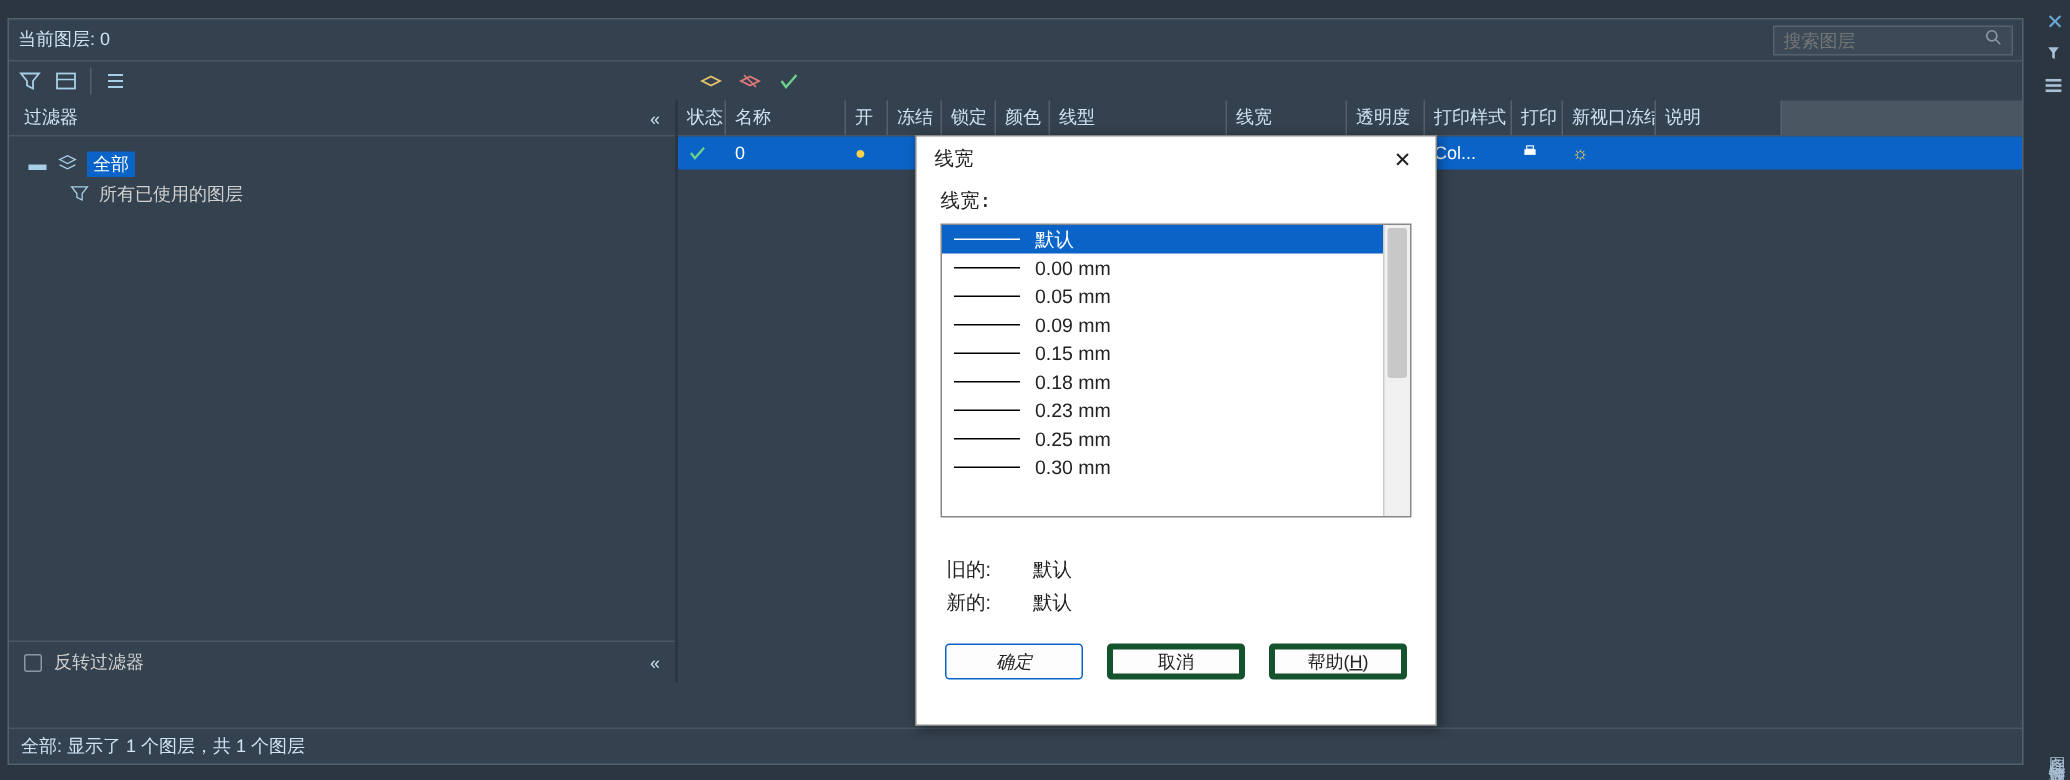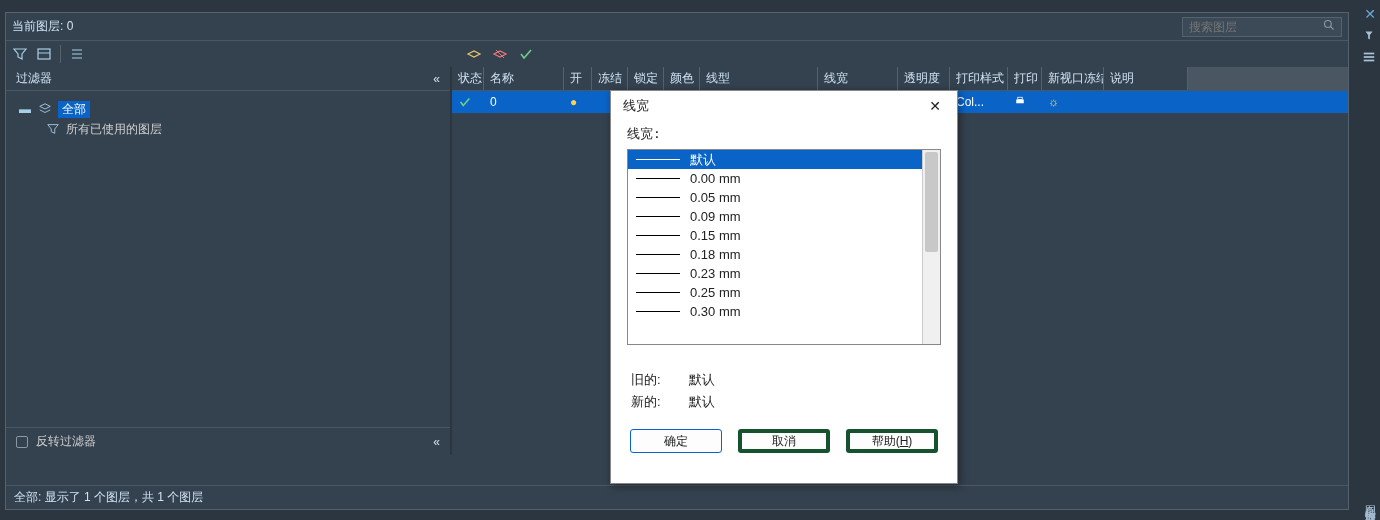--- a/index.html
+++ b/index.html
@@ -57,21 +57,21 @@
 .lw-item.selected { background:#0a64c8; color:#fff; }
 .lw-line { display:inline-block; background:#000; }
 .lw-item.selected .lw-line { background:#fff; }
 .lw-scroll { width:18px; background:#f0f0f0; border-left:1px solid #ccc; position:relative; }
 .lw-thumb { position:absolute; left:2px; right:2px; top:2px; height:100px; background:#c8c8c8; border-radius:2px; }
 .dlg-info { margin-top:26px; font-size:13px; font-family: "SimSun", monospace; }
 .dlg-info-row { display:flex; gap:28px; margin-bottom:4px; }
 .dlg-info-row span:first-child { margin-left: 4px; }
 .dlg-buttons { display:flex; gap:16px; margin-top:18px; justify-content:center; }
 .dlg-btn { width:92px; height:24px; border:4px solid #14532d; background:#fdfdfd; border-radius:3px; font-size:12px; cursor:pointer; display:flex; align-items:center; justify-content:center; }
-.dlg-btn.primary { border:1px solid #0a64c8; }
+.dlg-btn.primary { border:1px solid #0a64c8;font-style:italic; }
 </style>
 </head>
 <body>
 
 <div class="panel-main">
 
   <div class="top-bar">
     <div class="current-layer">
       <span>当前图层:</span>
       <span>0</span>

